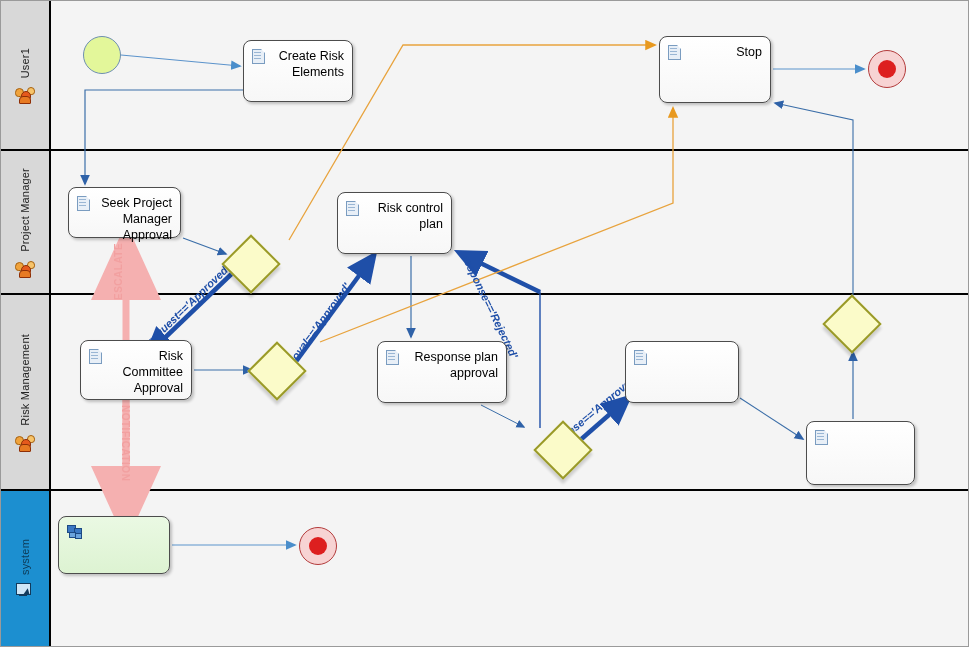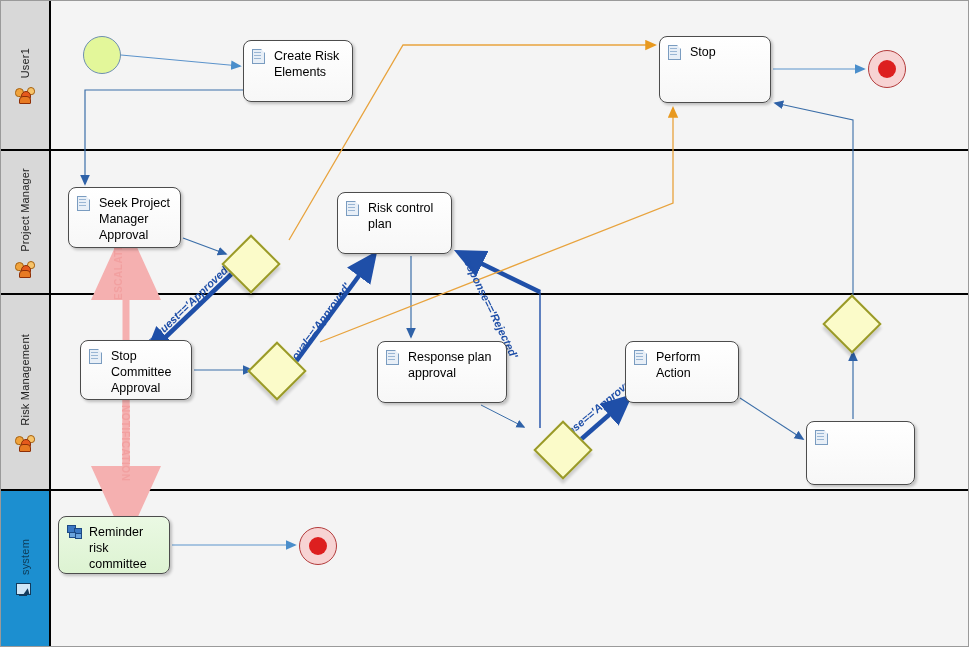--- a/index.html
+++ b/index.html
@@ -59,21 +59,21 @@
   .task{
     position:absolute;box-sizing:border-box;
     background:linear-gradient(#ffffff,#f7f7f7);
     border:1px solid #4c4c4c;
     border-radius:8px;
     box-shadow:2px 2px 3px rgba(0,0,0,.22);
     padding:7px 8px 5px 8px;
     font-size:12.5px;color:#000;line-height:16px;
   }
   .task.green{background:linear-gradient(#eaf9e3,#ddf3d2);border-color:#4c4c4c;}
-  .task .tlabel{display:block;padding-left:22px;}
+  .task .tlabel{display:block;padding-left:22px;text-align:right;}
   .doc-icon{
     position:absolute;left:8px;top:8px;width:11px;height:13px;
     background:#e8eff7;border:1px solid #7a9cc0;
   }
   .doc-icon::before{
     content:"";position:absolute;left:1px;top:2px;width:7px;height:1px;
     background:#9ab6d4;box-shadow:0 3px 0 #9ab6d4,0 6px 0 #9ab6d4;
   }
   .doc-icon::after{
     content:"";position:absolute;right:-1px;top:-1px;width:0;height:0;
@@ -268,52 +268,50 @@
   <div class="task" style="left:243px;top:40px;width:110px;height:62px;">
     <span class="doc-icon"></span>
     <span class="tlabel">Create Risk Elements</span>
   </div>
 
   <div class="task" style="left:659px;top:36px;width:112px;height:67px;">
     <span class="doc-icon"></span>
     <span class="tlabel">Stop</span>
   </div>
 
-  <div class="task" style="left:68px;top:187px;width:113px;height:61px;">
+  <div class="task" style="left:68px;top:187px;width:113px;height:51px;">
     <span class="doc-icon"></span>
     <span class="tlabel">Seek Project Manager Approval</span>
   </div>
 
   <div class="task" style="left:337px;top:192px;width:115px;height:62px;">
     <span class="doc-icon"></span>
     <span class="tlabel">Risk control plan</span>
   </div>
 
   <div class="task" style="left:80px;top:340px;width:112px;height:60px;">
     <span class="doc-icon"></span>
-    <span class="tlabel">Stop Committee Approval</span>
+    <span class="tlabel">Risk Committee Approval</span>
   </div>
 
   <div class="task" style="left:377px;top:341px;width:130px;height:62px;">
     <span class="doc-icon"></span>
     <span class="tlabel">Response plan approval</span>
   </div>
 
   <div class="task" style="left:625px;top:341px;width:114px;height:62px;">
     <span class="doc-icon"></span>
-    <span class="tlabel">Perform Action</span>
   </div>
 
   <div class="task" style="left:806px;top:421px;width:109px;height:64px;">
     <span class="doc-icon"></span>
   </div>
 
   <div class="task green" style="left:58px;top:516px;width:112px;height:58px;">
     <span class="svc-icon">
         <i class="a"></i>
         <i class="b"></i>
         <i class="c"></i>
         <i class="d"></i>
       </span>
-    <span class="tlabel">Reminder risk committee</span>
   </div>
 
 </div>
 
 </body></html>

